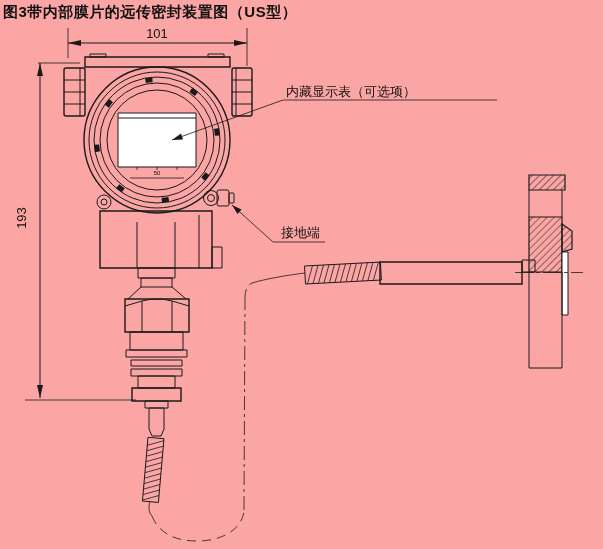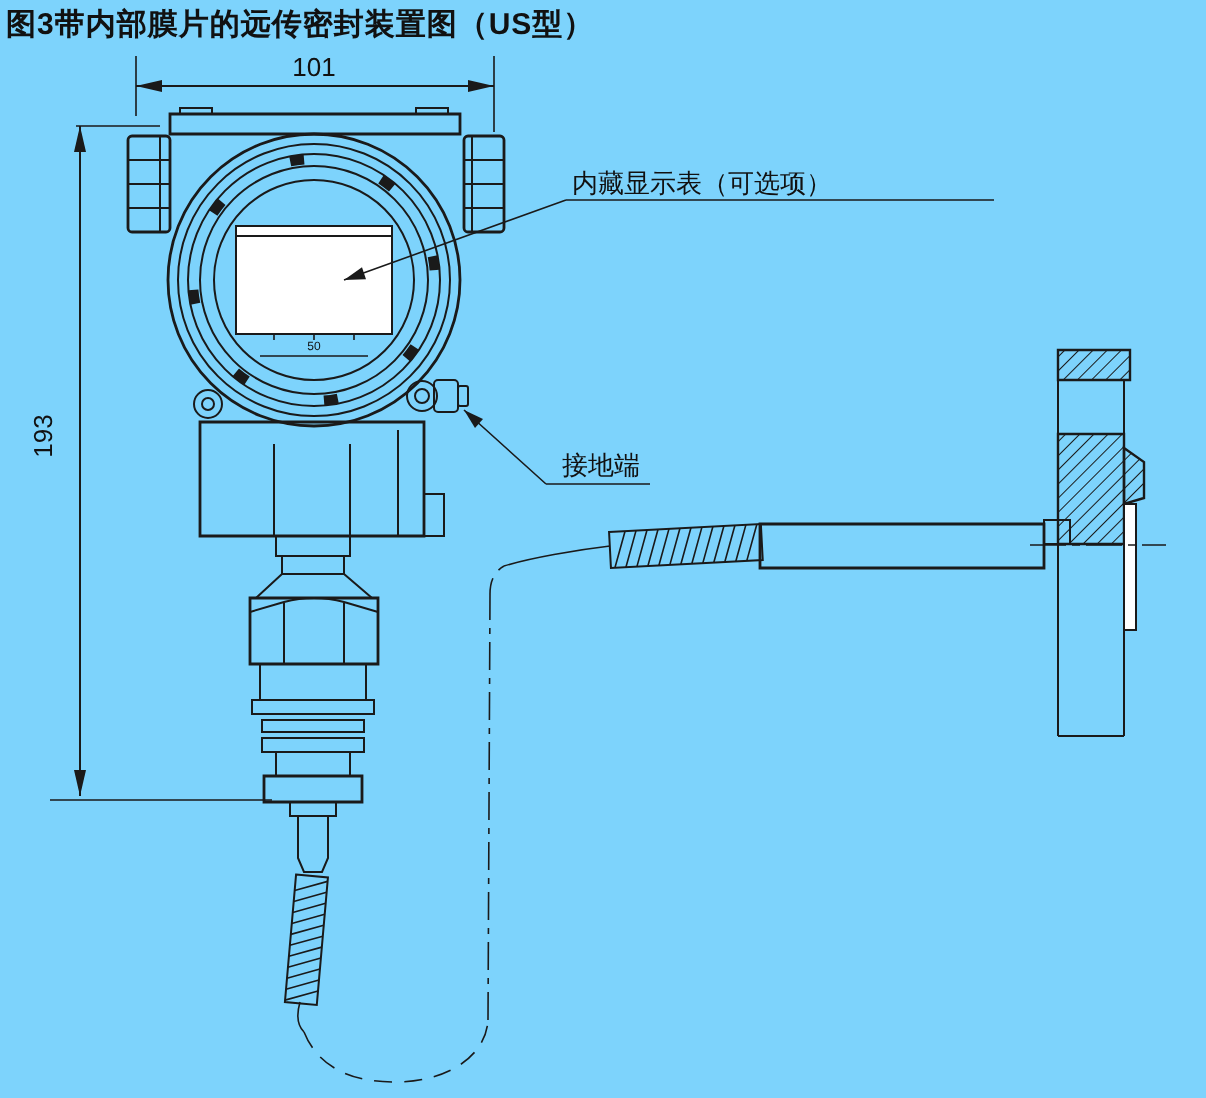--- a/index.html
+++ b/index.html
@@ -1,21 +1,21 @@
 <!DOCTYPE html>
 <html><head>
 <meta charset="utf-8">
 <style>
   * { margin: 0; padding: 0; box-sizing: border-box; }
   html, body { background: #fff; }
   .page {
     position: relative;
     width: 603px;
     height: 549px;
-    background: #7dd3fc;
+    background: #fca5a5;
     font-family: "Liberation Sans", sans-serif;
     overflow: hidden;
   }
   .figure-title {
     position: absolute;
     left: 3px;
     top: 3px;
     font-size: 15px;
     font-weight: bold;
     color: #111;

